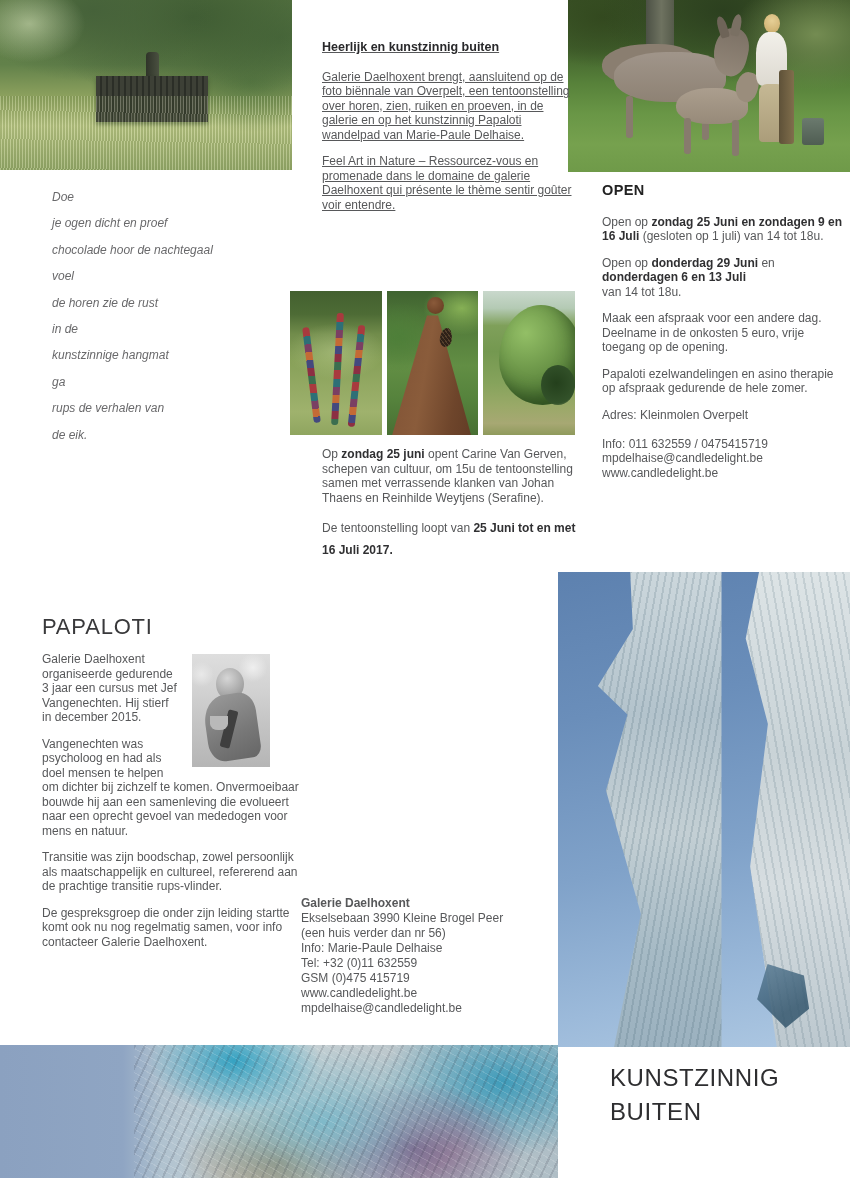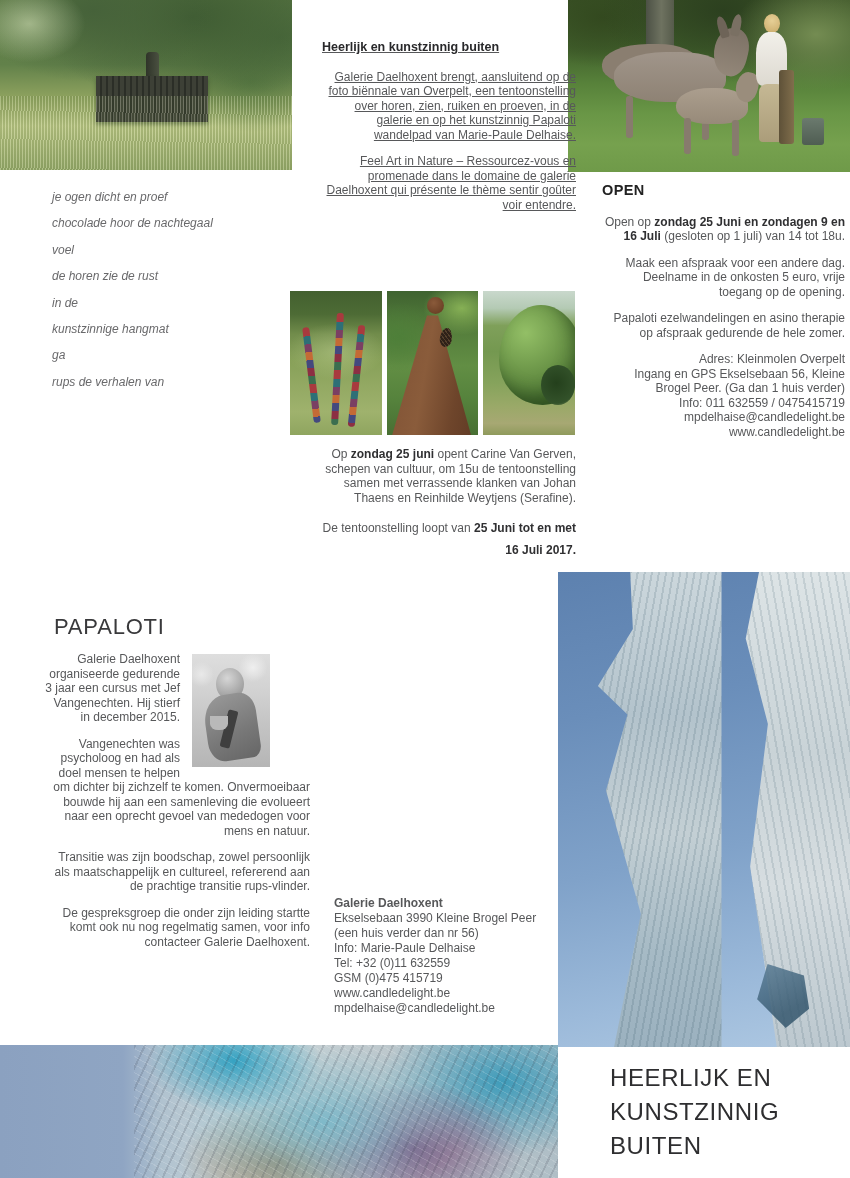--- a/index.html
+++ b/index.html
@@ -6,21 +6,21 @@
   html,body { background:#ffffff; }
   body { font-family:"Liberation Sans","DejaVu Sans",sans-serif; }
   .page {
     position:relative; width:850px; height:1178px;
     background:#ffffff; overflow:hidden; margin:0 auto;
   }
   .abs { position:absolute; }
 
   
   .body-text { font-size:12px; line-height:14.5px; color:#57585a; }
-  .body-text p { margin:0 0 12px 0;text-align:right; }
+  .body-text p { margin:0 0 12px 0; }
   .body-text strong, .b { font-weight:bold; color:#303032; }
   .sec-head { font-size:12.5px; font-weight:bold; color:#29292b; margin:0 0 15px 0; }
   .open-head { font-size:14.5px; font-weight:bold; color:#222; letter-spacing:.4px; margin:0 0 17px 0; }
   .poem { font-size:12px; font-style:italic; color:#69696b; }
   .poem-line { height:26.4px; }
   .thin-head { font-weight:300; color:#39393b; }
   .papaloti-head { font-size:22px; letter-spacing:.8px; }
   .big-title { font-size:24px; line-height:34px; letter-spacing:.6px; color:#2e2e30; }
   .duration { line-height:22px; }
   .contact-name { font-weight:bold; color:#222; }
@@ -160,23 +160,23 @@
   }
   .tall-frag { position:absolute; right:14%; bottom:4%; width:52px; height:64px;
     clip-path:polygon(20% 0,90% 18%,100% 70%,55% 100%,0 55%);
     background:linear-gradient(150deg,#5a7d96,#35576e 70%); opacity:.85; }
 
   
   .poem-block { left:52px; top:190px; width:220px; }
   .intro-col { left:322px; top:40px; width:254px;text-decoration:underline; }
   .opening-col { left:322px; top:447px; width:254px; }
   .open-col { left:602px; top:183px; width:243px; }
-  .papaloti-head-wrap { left:54px; top:614px; }
+  .papaloti-head-wrap { left:42px; top:614px; }
   .papaloti-col { left:42px; top:652px; width:268px; }
-  .contact-col { left:334px; top:896px; width:254px; }
+  .contact-col { left:301px; top:896px; width:254px; }
   .big-title-wrap { left:610px; top:1061px; width:230px; }
 </style>
 </head>
 <body>
 
 <div class="page">
 
   <div class="abs photo-meadow">
     <div class="abs meadow-trunk"></div>
     <div class="abs meadow-structure"></div>
@@ -197,28 +197,30 @@
     <div class="abs dk-leg" style="left:116px; top:118px; height:36px;"></div>
     <div class="abs dk-leg" style="left:164px; top:120px; height:36px;"></div>
     <div class="abs woman-head"></div>
     <div class="abs woman-top"></div>
     <div class="abs woman-pants"></div>
     <div class="abs fence-post"></div>
     <div class="abs bin"></div>
   </div>
 
   <div class="abs poem-block poem">
+    <div class="poem-line">Doe</div>
     <div class="poem-line">je ogen dicht en proef</div>
     <div class="poem-line">chocolade hoor de nachtegaal</div>
     <div class="poem-line">voel</div>
     <div class="poem-line">de horen zie de rust</div>
     <div class="poem-line">in de</div>
     <div class="poem-line">kunstzinnige hangmat</div>
     <div class="poem-line">ga</div>
     <div class="poem-line">rups de verhalen van</div>
+    <div class="poem-line">de eik.</div>
   </div>
 
   <div class="abs intro-col body-text">
     <h3 class="sec-head">Heerlijk en kunstzinnig buiten</h3>
     <p>Galerie Daelhoxent brengt, aansluitend op de foto biënnale van Overpelt, een tentoonstelling over horen, zien, ruiken en proeven, in de galerie en op het  kunstzinnig Papaloti wandelpad van Marie-Paule Delhaise.</p>
     <p>Feel Art in Nature – Ressourcez-vous en promenade dans le domaine de galerie Daelhoxent qui présente le thème sentir goûter voir entendre.</p>
   </div>
 
   <div class="abs photo-strip">
     <div class="strip-ph ph-sticks">
@@ -238,25 +240,26 @@
   </div>
 
   <div class="abs opening-col body-text">
     <p><span>Op </span><strong>zondag 25 juni</strong><span> opent Carine Van Gerven, schepen van cultuur, om 15u de tentoonstelling samen met verrassende klanken van Johan Thaens en Reinhilde Weytjens (Serafine).</span></p>
     <p class="duration"><span>De tentoonstelling loopt van </span><strong>25 Juni tot en met 16 Juli 2017.</strong></p>
   </div>
 
   <div class="abs open-col body-text">
     <h3 class="open-head">OPEN</h3>
     <p><span>Open op </span><strong>zondag 25 Juni en zondagen 9 en 16 Juli</strong><span> (gesloten op 1 juli) van 14 tot 18u.</span></p>
+    <p><span>Open op </span><strong>donderdag 29 Juni</strong><span> en</span><br><strong>donderdagen 6 en 13 Juli</strong><br><span>van 14 tot 18u.</span></p>
     <p>Maak een afspraak voor een andere dag. Deelname in de onkosten 5 euro, vrije toegang op de opening.</p>
     <p>Papaloti ezelwandelingen en asino therapie op afspraak gedurende de hele zomer.</p>
     <p>
       <span>Adres: Kleinmolen Overpelt</span><br>
-      <span>Ingang en GPS Ekselsebaan 56, Kleine Brogel Peer. (Ga dan 1 huis verder)</span><br>
+      <br>
       <span>Info: 011 632559 / 0475415719</span><br>
       <span>mpdelhaise@candledelight.be</span><br>
       <span>www.candledelight.be</span>
     </p>
   </div>
 
   <div class="abs papaloti-head-wrap">
     <h2 class="thin-head papaloti-head">PAPALOTI</h2>
   </div>
   <div class="abs papaloti-col body-text">
@@ -287,18 +290,17 @@
     <div class="tall-col-left"></div>
     <div class="tall-col-right"></div>
     <div class="tall-frag"></div>
   </div>
 
   <div class="abs photo-bottomleft">
     <div class="abs bl-veins"></div>
   </div>
 
   <div class="abs big-title-wrap">
-    <div class="thin-head big-title">HEERLIJK EN</div>
     <div class="thin-head big-title">KUNSTZINNIG</div>
     <div class="thin-head big-title">BUITEN</div>
   </div>
 
 </div>
 
 </body></html>

